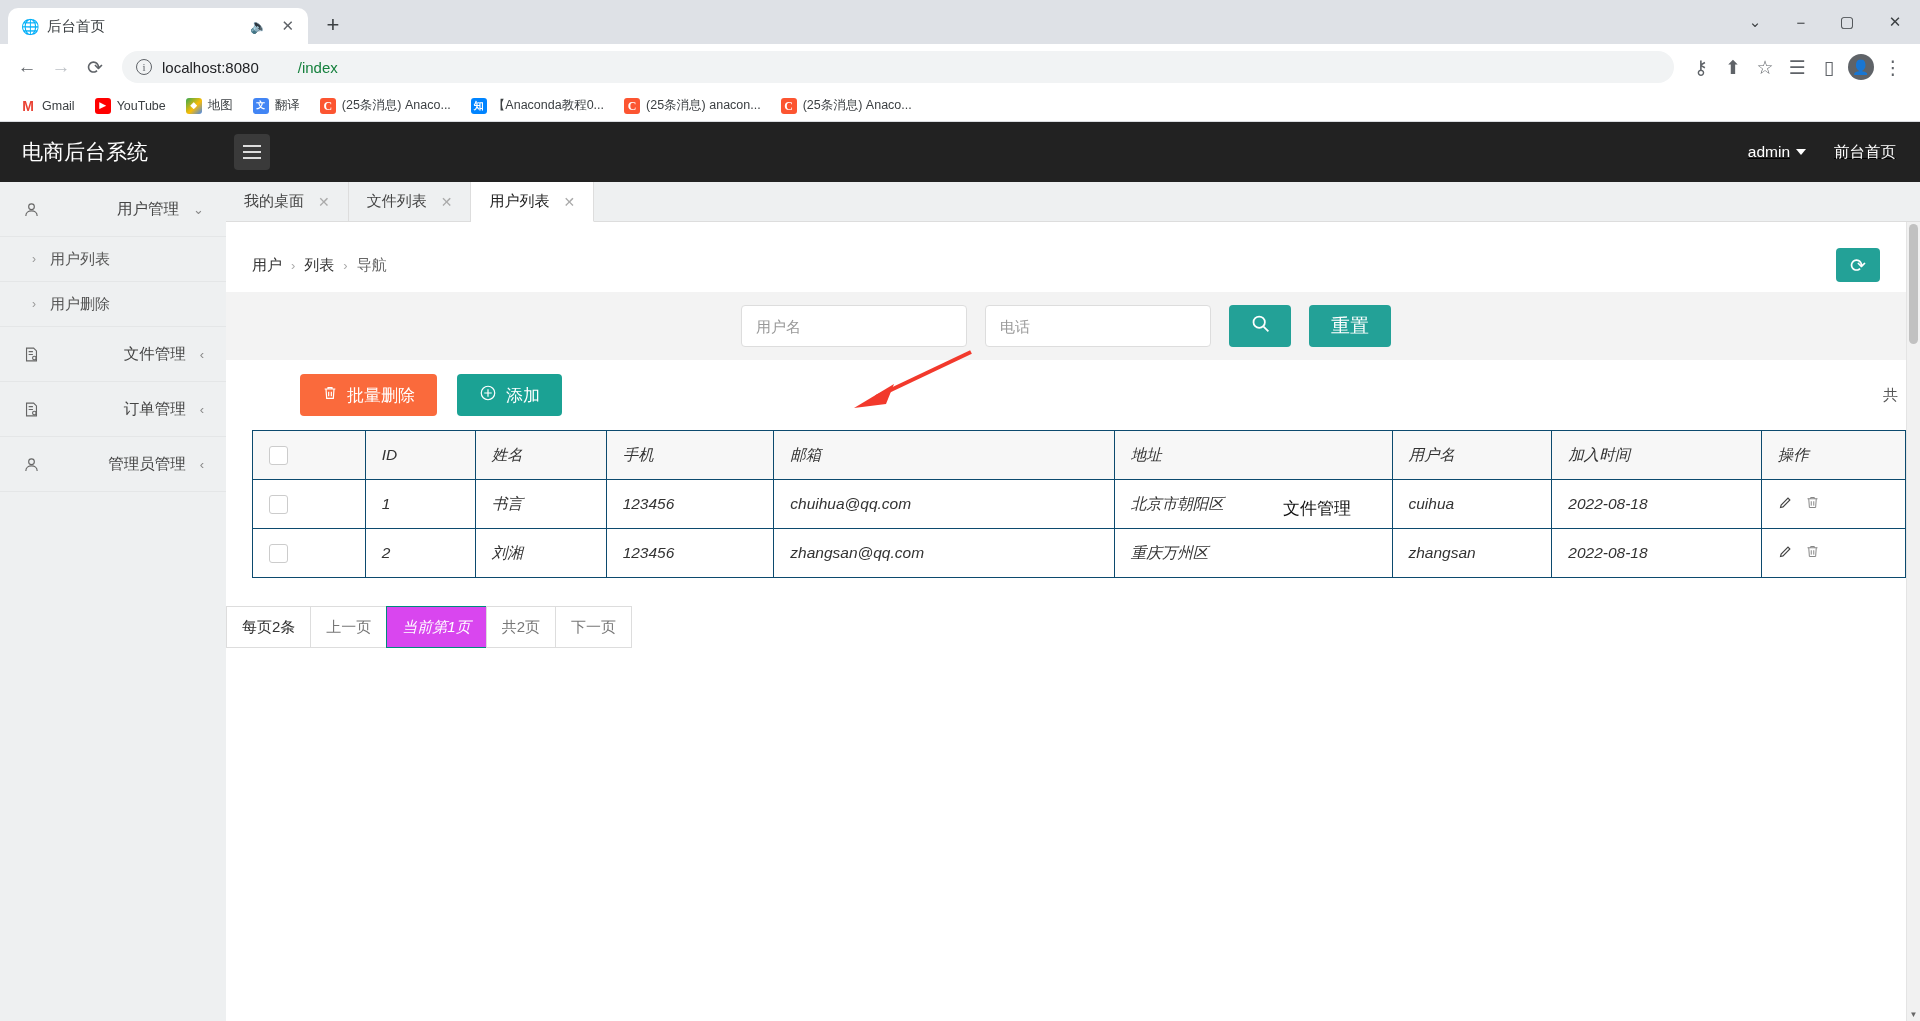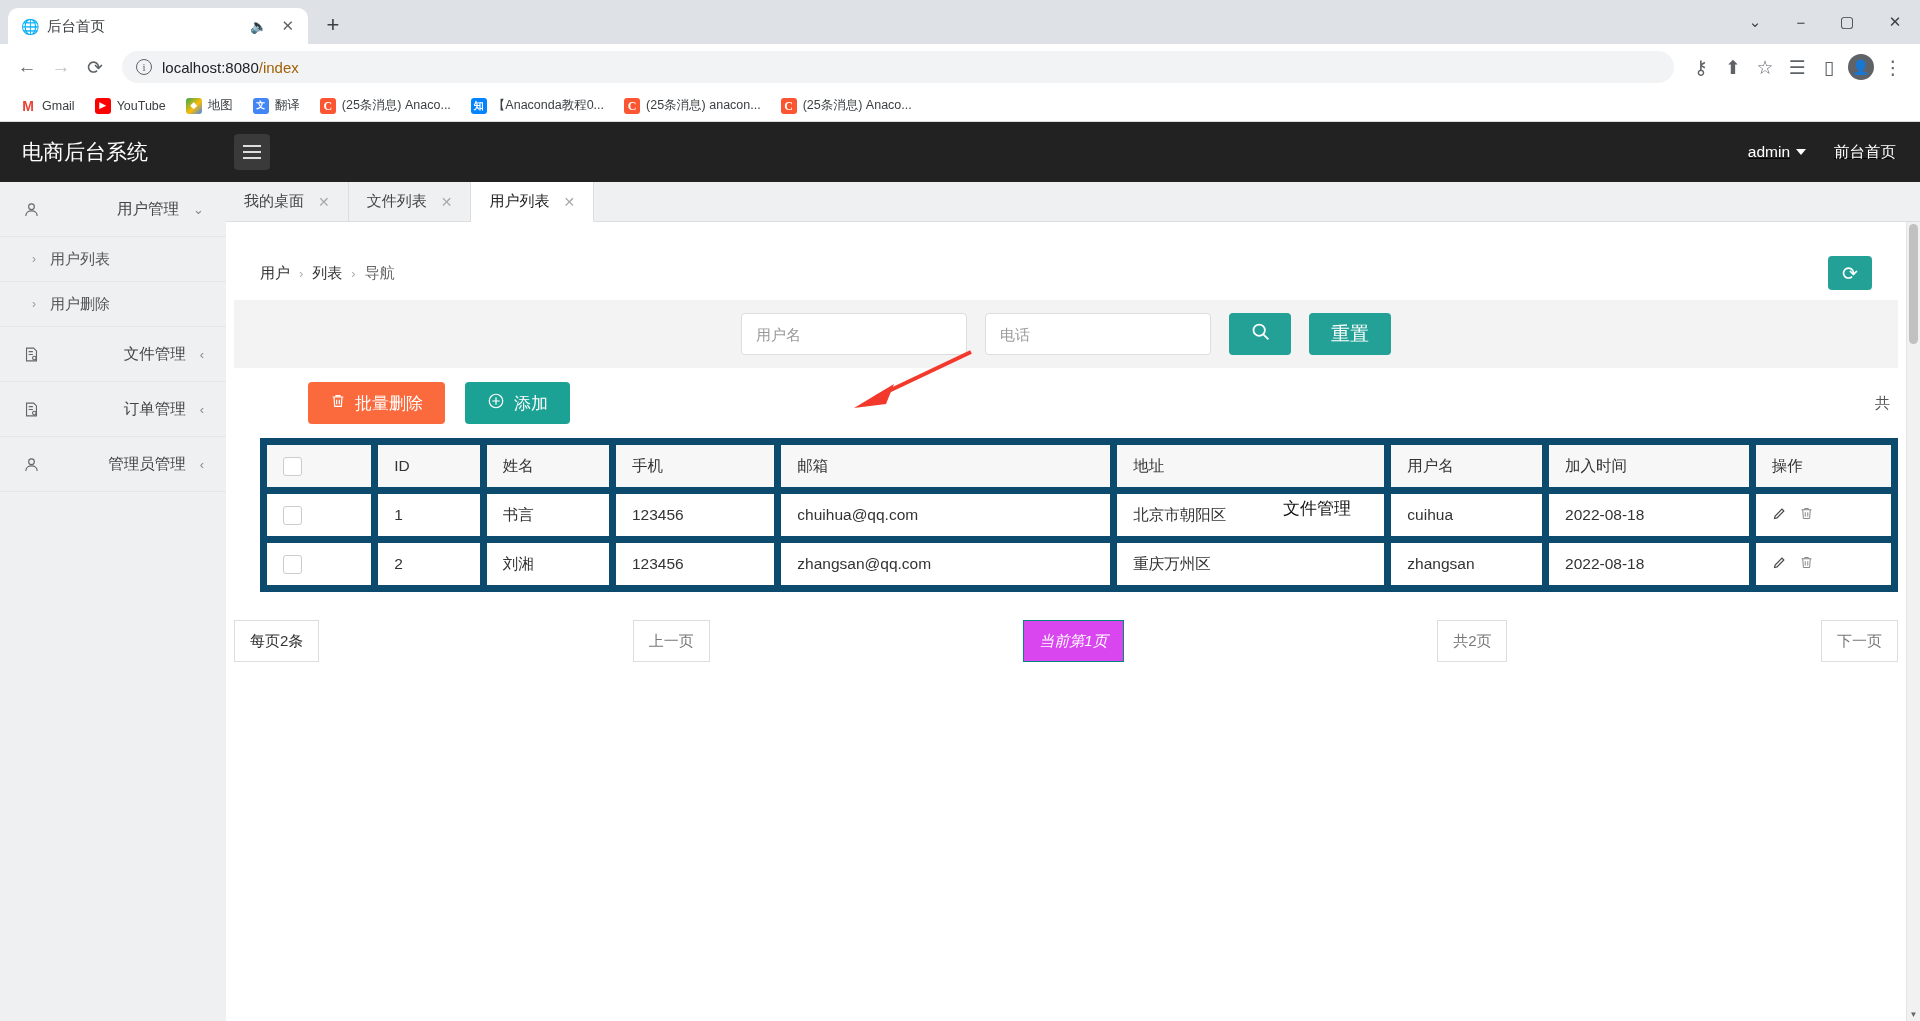--- a/index.html
+++ b/index.html
@@ -55,21 +55,21 @@
   .omnibox {
     flex: 1; height: 32px; background: #f1f3f4; border-radius: 16px;
     display: flex; align-items: center; padding: 0 14px; gap: 10px; margin: 0 8px;
   }
   .omnibox .infoic {
     width: 16px; height: 16px; border: 1.4px solid #5f6368; border-radius: 50%;
     display: flex; align-items: center; justify-content: center;
     font-size: 11px; color: #5f6368; font-family: "Liberation Serif", serif;
   }
   .urltext { font-size: 15px; color: #202124; white-space: nowrap; }
-  .urltext .dim { color: #a16207; }
+  .urltext .dim { color: #15803d; margin-left: 39px; }
   .tb-right { display: flex; align-items: center; gap: 2px; }
   .avatar-btn {
     width: 26px; height: 26px; border-radius: 50%; background: #5f6368;
     display: flex; align-items: center; justify-content: center; color: #fff; font-size: 14px;
   }
 
   .bookmarks {
     height: 32px; background: #fff; display: flex; align-items: center;
     padding: 0 12px; gap: 4px; border-bottom: 1px solid #dadce0; flex: 0 0 32px;
   }
@@ -135,21 +135,21 @@
     border-bottom: 1px solid #ddd; flex: 0 0 40px;
   }
   .ctab {
     display: flex; align-items: center; gap: 14px; padding: 0 18px;
     font-size: 15px; color: #444; border-right: 1px solid #ddd; white-space: nowrap;
   }
   .ctab.active { background: #fff; color: #222; border-bottom: 1px solid #fff; margin-bottom: -1px; }
   .ctab .x { color: #aaa; font-size: 14px; }
 
   .scrollwrap { flex: 1; display: flex; min-height: 0; }
-  .scroll-area { flex: 1; overflow: hidden; position: relative; padding: 8px; min-width: 0; }
+  .scroll-area { flex: 1; overflow: hidden; position: relative; padding: 0; min-width: 0; }
   .vscroll { width: 14px; background: #f1f1f1; border-left: 1px solid #e4e4e4; position: relative; flex: 0 0 14px; }
   .vscroll .thumb {
     position: absolute; left: 2px; right: 2px; top: 2px; height: 120px;
     background: #c1c1c1; border-radius: 5px;
   }
   .vscroll .arrow-top, .vscroll .arrow-bot {
     position: absolute; left: 0; right: 0; height: 14px;
     display: flex; align-items: center; justify-content: center; font-size: 8px; color: #666;
   }
   .vscroll .arrow-top { top: 0; } .vscroll .arrow-bot { bottom: 0; }
@@ -193,30 +193,30 @@
   }
   .btn-add {
     height: 42px; padding: 0 22px; background: #1ba294; border: none; border-radius: 4px;
     color: #fff; font-size: 17px; display: flex; align-items: center; gap: 9px;
     font-family: "Liberation Sans", "DejaVu Sans", sans-serif;
   }
   .total-text { font-size: 15px; color: #555; padding-right: 8px; white-space: nowrap; }
 
   table.grid { width: calc(100% - 26px); margin-left: 26px; border-collapse: collapse; table-layout: fixed; }
   table.grid th, table.grid td {
-    border: 7px solid #0c4a6e; height: 49px; padding: 0 16px; text-align: left;
-    font-size: 15.5px; color: #333; font-weight: normal; vertical-align: middle;
+    border: 1px solid #0c4a6e; height: 49px; padding: 0 16px; text-align: left;
+    font-size: 15.5px; color: #333; font-weight: normal; vertical-align: middle; font-style: italic;
   }
   table.grid thead th { background: #f7f7f7; }
   .cbx {
     width: 19px; height: 19px; border: 1px solid #ccc; border-radius: 3px; background: #fff; display: block;
   }
   .opcell { display: flex; align-items: center; gap: 12px; color: #555; font-size: 15px; }
 
-  .pager { display: flex; justify-content: space-between; gap: 0; padding: 28px 0 0 0; }
+  .pager { display: flex; justify-content: flex-start; gap: 0; padding: 28px 0 0 0; }
   .pbtn {
     height: 42px; min-width: 62px; padding: 0 15px; border: 1px solid #ddd;
     background: #fff; color: #777; font-size: 15px; display: flex; align-items: center;
     justify-content: center; margin-left: -1px; white-space: nowrap;
     font-family: "Liberation Sans", "DejaVu Sans", sans-serif;
   }
   .pbtn:first-child { margin-left: 0; color: #333; }
   .pbtn.active { background: #d946ef; color: #fff; border-color: #00897b; font-style: italic; }
 
   .footer {

